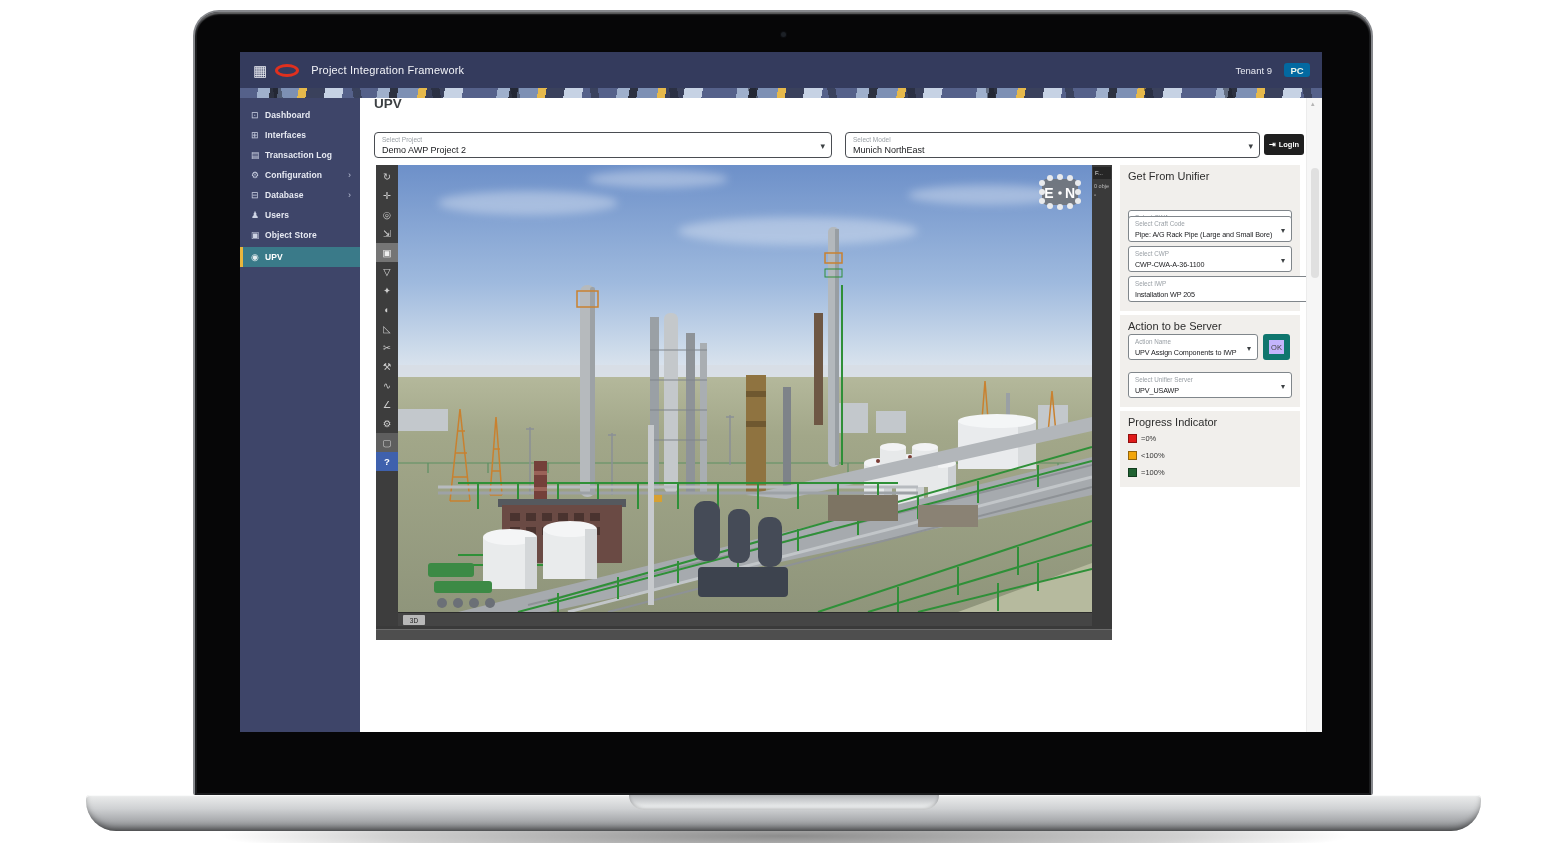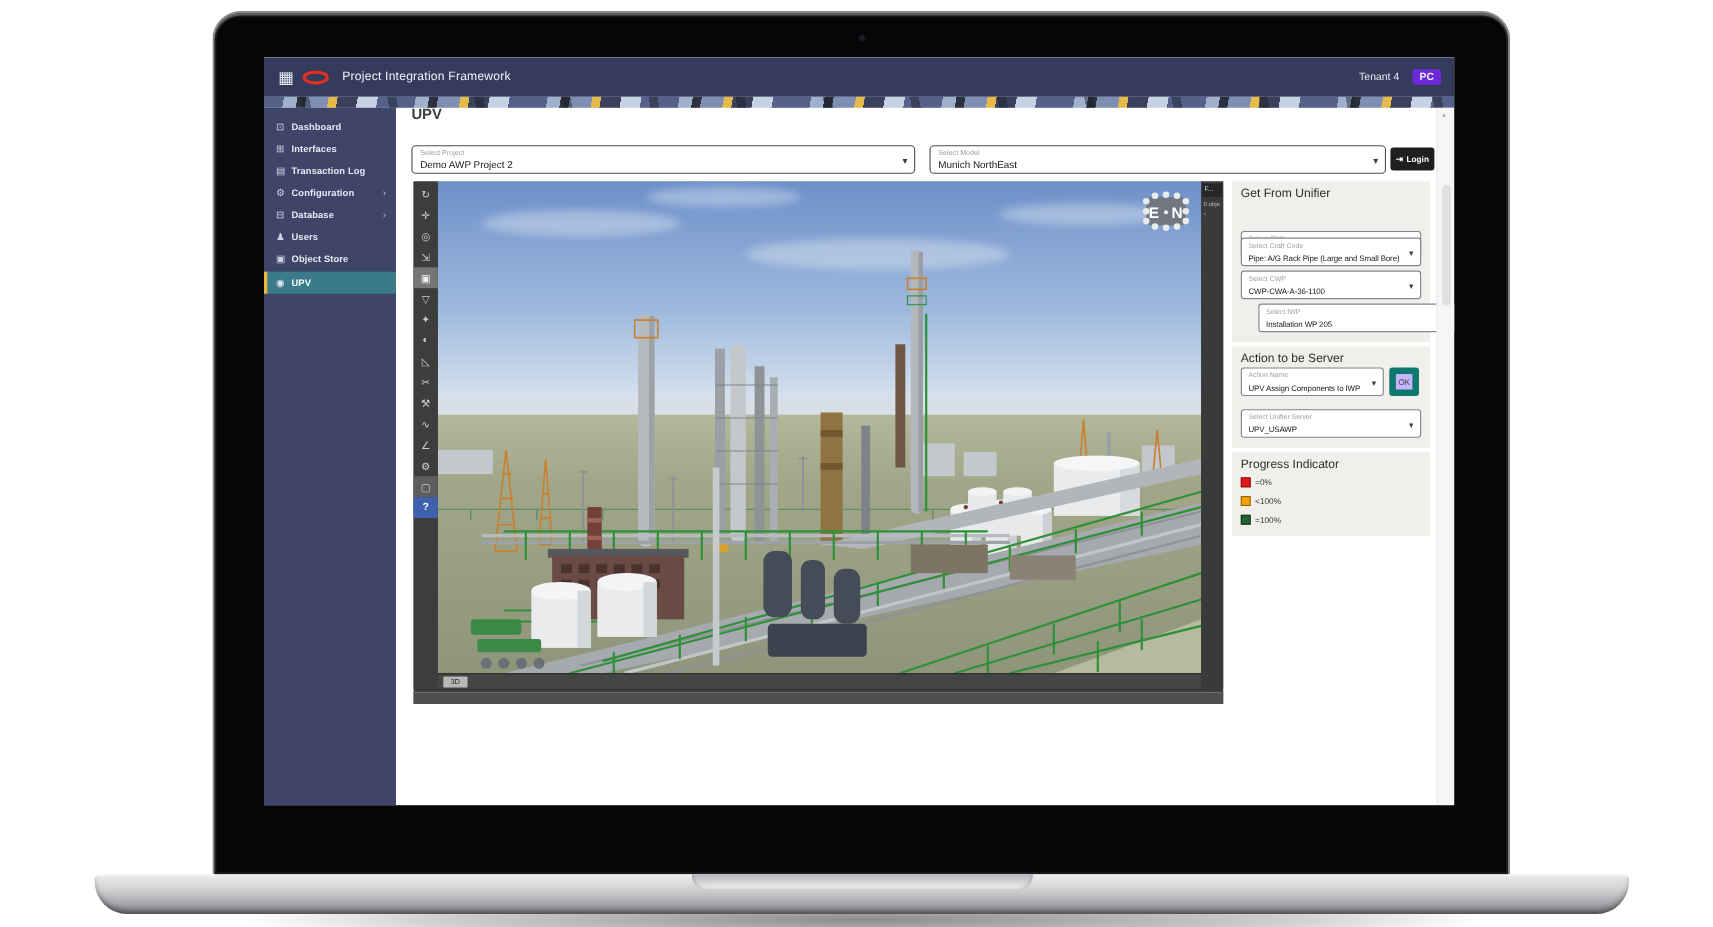--- a/index.html
+++ b/index.html
@@ -27,21 +27,21 @@
   
   .app { position:absolute; left:45px; top:40px; width:1082px; height:680px; background:#fff; overflow:hidden; }
 
   .topbar { position:absolute; left:0; top:0; width:1082px; height:36px; background:#343b5d;
     display:flex; align-items:center; color:#fff; }
   .grid-ic { font-size:15px; color:#eef0f6; margin-left:13px; line-height:1; }
   .oracle-logo { width:24px; height:13px; border:3.5px solid #e0301e; border-radius:50%; margin-left:8px; }
   .app-title { font-size:11px; color:#f2f3f8; margin-left:12px; letter-spacing:.2px; }
   .topbar-right { margin-left:auto; display:flex; align-items:center; }
   .tenant { font-size:9.5px; color:#e7e9f2; margin-right:12px; }
-  .avatar { width:26px; height:14px; background:#6d28d9; border-radius:3px; margin-right:12px;
+  .avatar { width:26px; height:14px; background:#0369a1; border-radius:3px; margin-right:12px;
     display:flex; align-items:center; justify-content:center; font-size:9.5px; font-weight:bold; color:#eaf4ea; }
 
   .pattern-strip { position:absolute; left:0; top:36px; width:1082px; height:10px;
     background-image:
       repeating-linear-gradient(80deg, rgba(25,28,38,0) 0 34px, rgba(25,28,38,.45) 34px 42px, rgba(25,28,38,0) 42px 78px),
       repeating-linear-gradient(100deg, #55618a 0 18px, #9fb0cc 18px 30px, #2c3140 30px 38px,
         #7d90b4 38px 58px, #e6b94b 58px 66px, #3a415c 66px 84px, #c6d2e4 84px 102px, #55618a 102px 118px); }
 
   
   .sidebar { position:absolute; left:0; top:46px; width:120px; height:634px; background:#3e4569; padding-top:7px; }
@@ -119,21 +119,21 @@
   <div class="laptop-screen">
     <div class="webcam"></div>
 
     <div class="app">
 
       <div class="topbar">
         <span class="grid-ic">▦</span>
         <span class="oracle-logo"></span>
         <span class="app-title">Project Integration Framework</span>
         <span class="topbar-right">
-          <span class="tenant">Tenant 4</span>
+          <span class="tenant">Tenant 9</span>
           <span class="avatar">PC</span>
         </span>
       </div>
       <div class="pattern-strip"></div>
 
       <div class="sidebar">
         <div class="sb-item">
           <span class="sb-ic">⊡</span>
           <span class="sb-lb">Dashboard</span>
         </div>
@@ -430,21 +430,21 @@
       <div class="combo sm" style="left:888px; top:164px; width:164px;">
         <span class="lab">Select Craft Code</span>
         <span class="val">Pipe: A/G Rack Pipe (Large and Small Bore)</span>
         <span class="caret">▾</span>
       </div>
       <div class="combo sm" style="left:888px; top:194px; width:164px;">
         <span class="lab">Select CWP</span>
         <span class="val">CWP-CWA-A-36-1100</span>
         <span class="caret">▾</span>
       </div>
-      <div class="combo sm" style="left:888px; top:224px; width:190px;margin-left:16px;">
+      <div class="combo sm" style="left:888px; top:224px; width:190px;">
         <span class="lab">Select IWP</span>
         <span class="val">Installation WP 205</span>
         <span class="caret">▾</span>
       </div>
 
       <div class="panel-box" style="left:880px; top:263px; width:180px; height:92px;"></div>
       <div class="panel-title" style="left:888px; top:268px;">Action to be Server</div>
       <div class="combo sm" style="left:888px; top:282px; width:130px;">
         <span class="lab">Action Name</span>
         <span class="val">UPV Assign Components to IWP</span>

